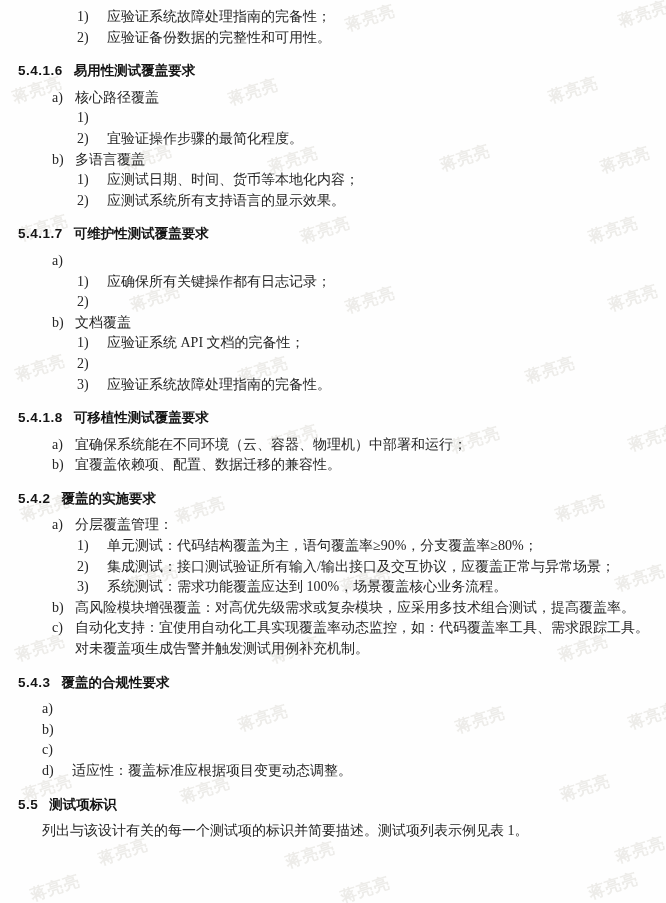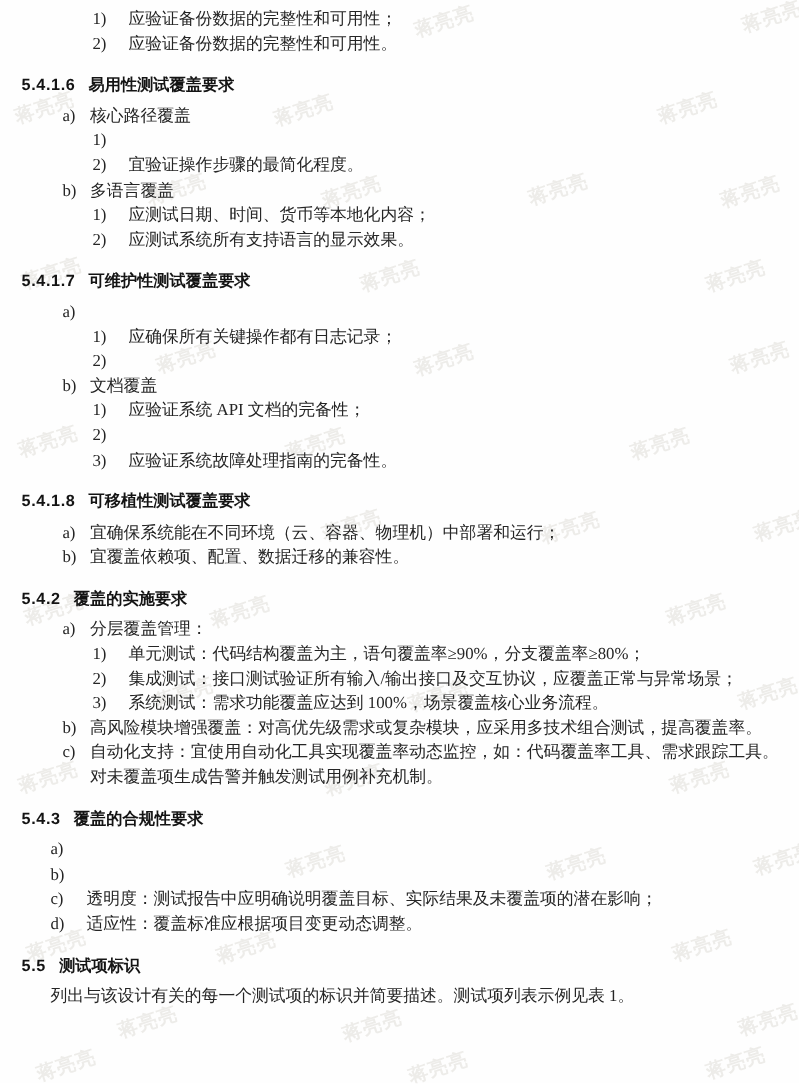--- a/index.html
+++ b/index.html
@@ -93,21 +93,21 @@
       <span class="wm" style="left: 98px; top: 842px; color: rgb(237, 236, 233);">蒋亮亮</span>
       <span class="wm" style="left: 285px; top: 845px; color: rgb(237, 236, 233);">蒋亮亮</span>
       <span class="wm" style="left: 615px; top: 840px; color: rgb(237, 236, 233);">蒋亮亮</span>
       <span class="wm" style="left: 30px; top: 878px; color: rgb(237, 236, 233);">蒋亮亮</span>
       <span class="wm" style="left: 340px; top: 880px; color: rgb(237, 236, 233);">蒋亮亮</span>
       <span class="wm" style="left: 588px; top: 876px; color: rgb(237, 236, 233);">蒋亮亮</span>
     </div>
   <div id="content">
       <div class="item num">
         <span class="label">1)</span>
-        <span class="text">应验证备份数据的完整性和可用性；</span>
+        <span class="text">应验证系统故障处理指南的完备性；</span>
       </div>
       <div class="item num">
         <span class="label">2)</span>
         <span class="text">应验证备份数据的完整性和可用性。</span>
       </div>
       <div class="heading">
         <span class="h-num">5.4.1.6</span>
         <span class="h-title">易用性测试覆盖要求</span>
       </div>
       <div class="item alpha">
@@ -207,21 +207,20 @@
         <span class="h-title">覆盖的合规性要求</span>
       </div>
       <div class="item alpha outdent">
         <span class="label">a)</span>
       </div>
       <div class="item alpha outdent">
         <span class="label">b)</span>
       </div>
       <div class="item alpha outdent">
         <span class="label">c)</span>
-        <span class="text">透明度：测试报告中应明确说明覆盖目标、实际结果及未覆盖项的潜在影响；</span>
       </div>
       <div class="item alpha outdent">
         <span class="label">d)</span>
         <span class="text">适应性：覆盖标准应根据项目变更动态调整。</span>
       </div>
       <div class="heading">
         <span class="h-num">5.5</span>
         <span class="h-title">测试项标识</span>
       </div>
       <div class="para">列出与该设计有关的每一个测试项的标识并简要描述。测试项列表示例见表 1。</div>

